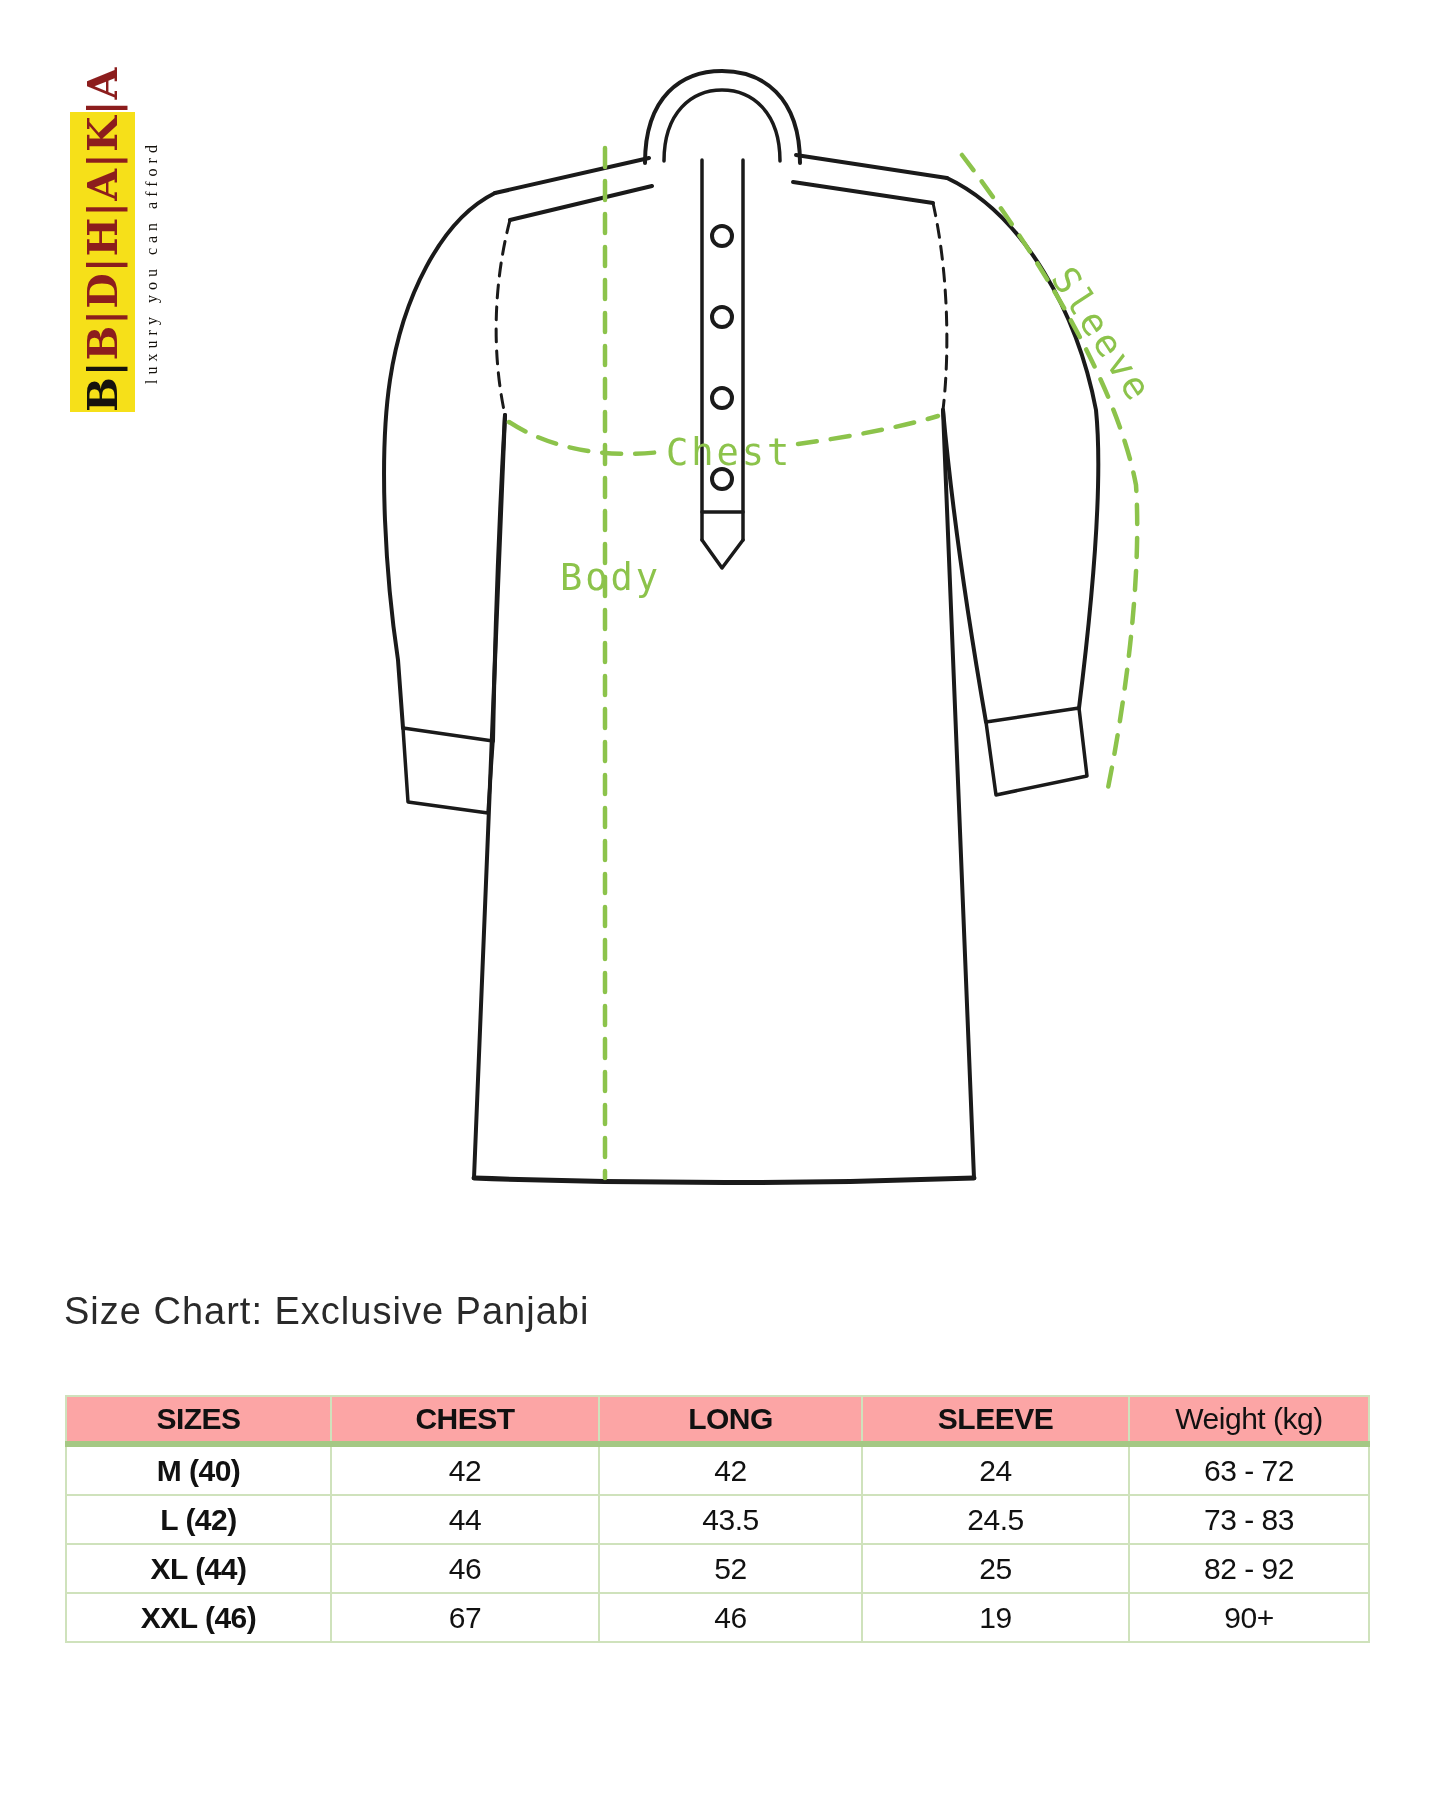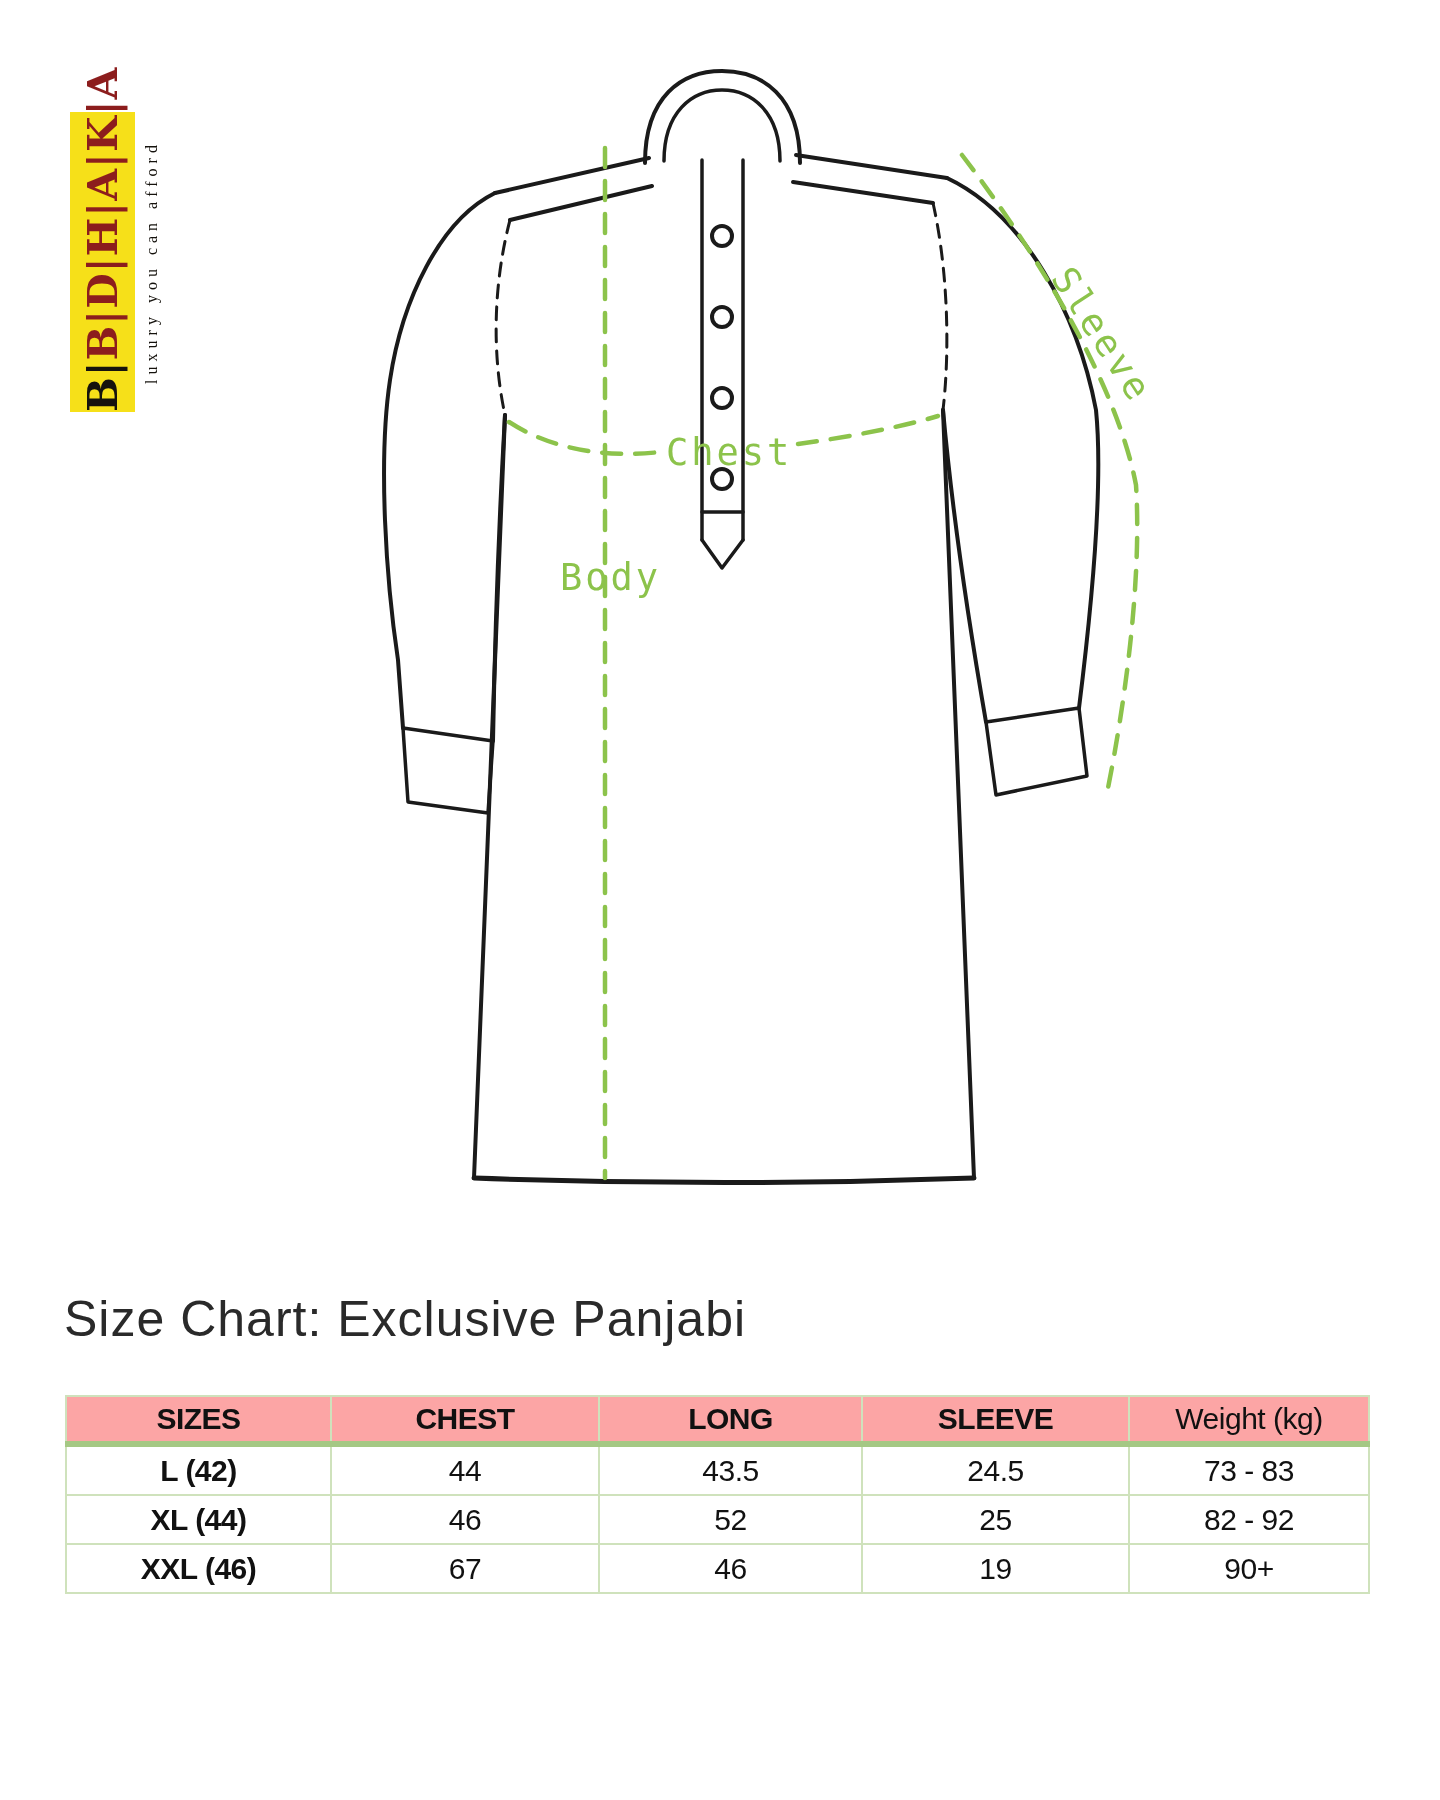--- a/index.html
+++ b/index.html
@@ -27,21 +27,21 @@
   
   .diagram{position:absolute;left:290px;top:60px;width:900px;height:1140px;}
   .diagram svg{display:block;}
   .glabel{
     font-family:"DejaVu Sans Mono","Liberation Mono",monospace;
     font-size:37px;letter-spacing:3px;fill:#8CC34B;
   }
   
   .page-title{
     position:absolute;left:64px;top:1290px;
-    font-size:50px;font-weight:400;color:#2a2a2a;letter-spacing:1px;
+    font-size:38px;font-weight:400;color:#2a2a2a;letter-spacing:1px;
     font-family:"Liberation Sans",sans-serif;
   }
   
   .size-table{
     position:absolute;left:65px;top:1395px;width:1303px;
     border-collapse:collapse;table-layout:fixed;
     font-family:"Liberation Sans",sans-serif;color:#111;
   }
   .size-table th,.size-table td{
     border:2px solid #cfe2bc;text-align:center;vertical-align:middle;
@@ -127,20 +127,27 @@
     <tr>
       <th>SIZES</th>
       <th>CHEST</th>
       <th>LONG</th>
       <th>SLEEVE</th>
       <th class="light">Weight (kg)</th>
     </tr>
   </thead>
   <tbody>
     <tr>
+      <td class="size-col">M (40)</td>
+      <td>42</td>
+      <td>42</td>
+      <td>24</td>
+      <td>63 - 72</td>
+    </tr>
+    <tr>
       <td class="size-col">L (42)</td>
       <td>44</td>
       <td>43.5</td>
       <td>24.5</td>
       <td>73 - 83</td>
     </tr>
     <tr>
       <td class="size-col">XL (44)</td>
       <td>46</td>
       <td>52</td>

